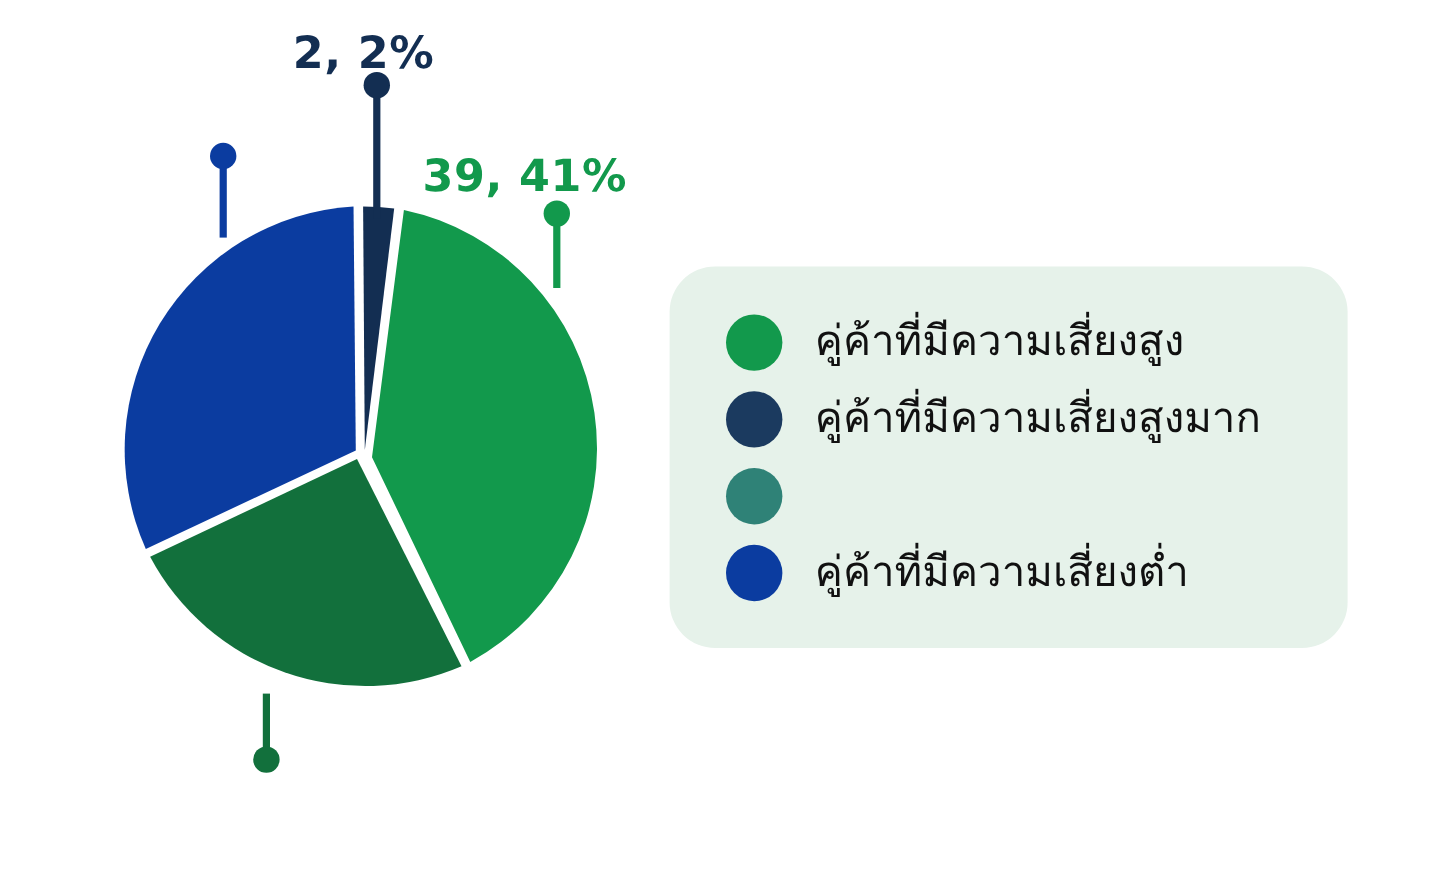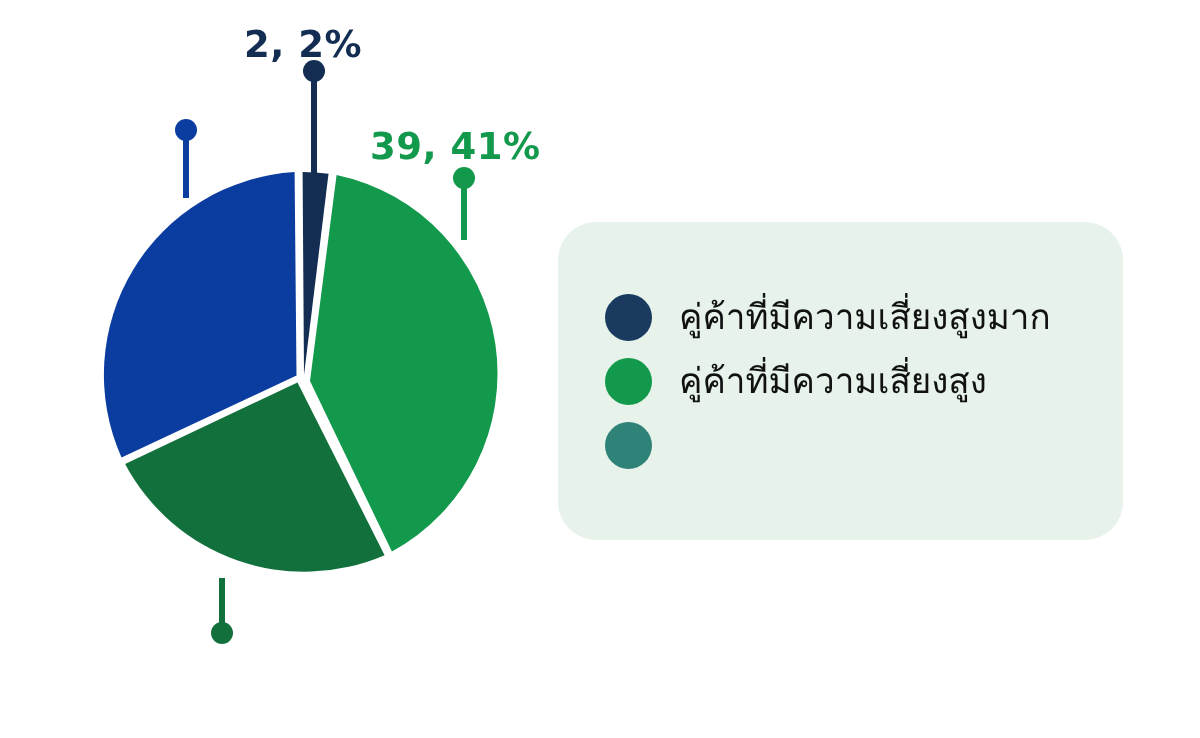--- a/index.html
+++ b/index.html
@@ -37,21 +37,21 @@
     position: absolute;
     font-family: "DejaVu Sans", "Liberation Sans", sans-serif;
     font-weight: bold;
     font-size: 37px;
     letter-spacing: 0.5px;
     white-space: nowrap;
     line-height: 1;
   }
   .lbl-very-high { left: 244px; top: 26px; color: #132E52; }
   .lbl-low       { left: 86px;  top: 80px;  color: #0B3CA0; }
-  .lbl-high      { left: 370px; top: 128px; color: #12994C; }
+  .lbl-high      { left: 352px; top: 128px; color: #12994C; }
   .lbl-medium    { left: 132px; top: 668px; color: #12703C; }
 
   
   #legend-panel {
     position: absolute;
     left: 558px;
     top: 222px;
     width: 565px;
     height: 318px;
     background: #E6F2EA;
@@ -131,28 +131,32 @@
     <div class="value-label lbl-very-high">2, 2%</div>
 
 
     <div class="value-label lbl-high">39, 41%</div>
 
   </div>
 
   <div id="legend-panel">
 
     <div class="legend-row">
-      <span class="legend-swatch" style="background:#1B3A5F"></span>
-      <span class="legend-text">คู่ค้าที่มีความเสี่ยงสูงมาก</span>
+      <span class="legend-swatch" style="background:#12994C"></span>
+      <span class="legend-text">คู่ค้าที่มีความเสี่ยงสูง</span>
     </div>
 
     <div class="legend-row">
-      <span class="legend-swatch" style="background:#12994C"></span>
-      <span class="legend-text">คู่ค้าที่มีความเสี่ยงสูง</span>
+      <span class="legend-swatch" style="background:#1B3A5F"></span>
+      <span class="legend-text">คู่ค้าที่มีความเสี่ยงสูงมาก</span>
     </div>
 
     <div class="legend-row">
       <span class="legend-swatch" style="background:#2F8277"></span>
     </div>
 
+    <div class="legend-row">
+      <span class="legend-swatch" style="background:#0B3CA0"></span>
+      <span class="legend-text">คู่ค้าที่มีความเสี่ยงต่ำ</span>
+    </div>
 
   </div>
 </div>
 
 </body></html>

